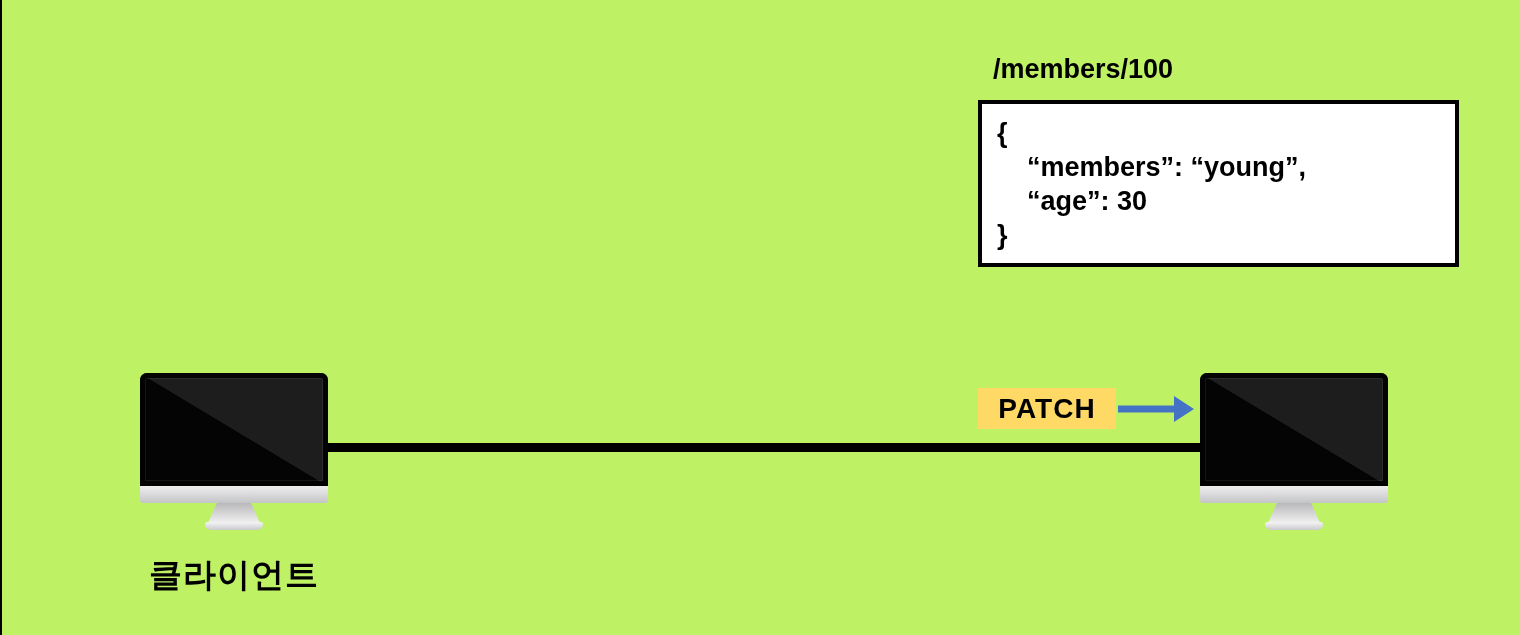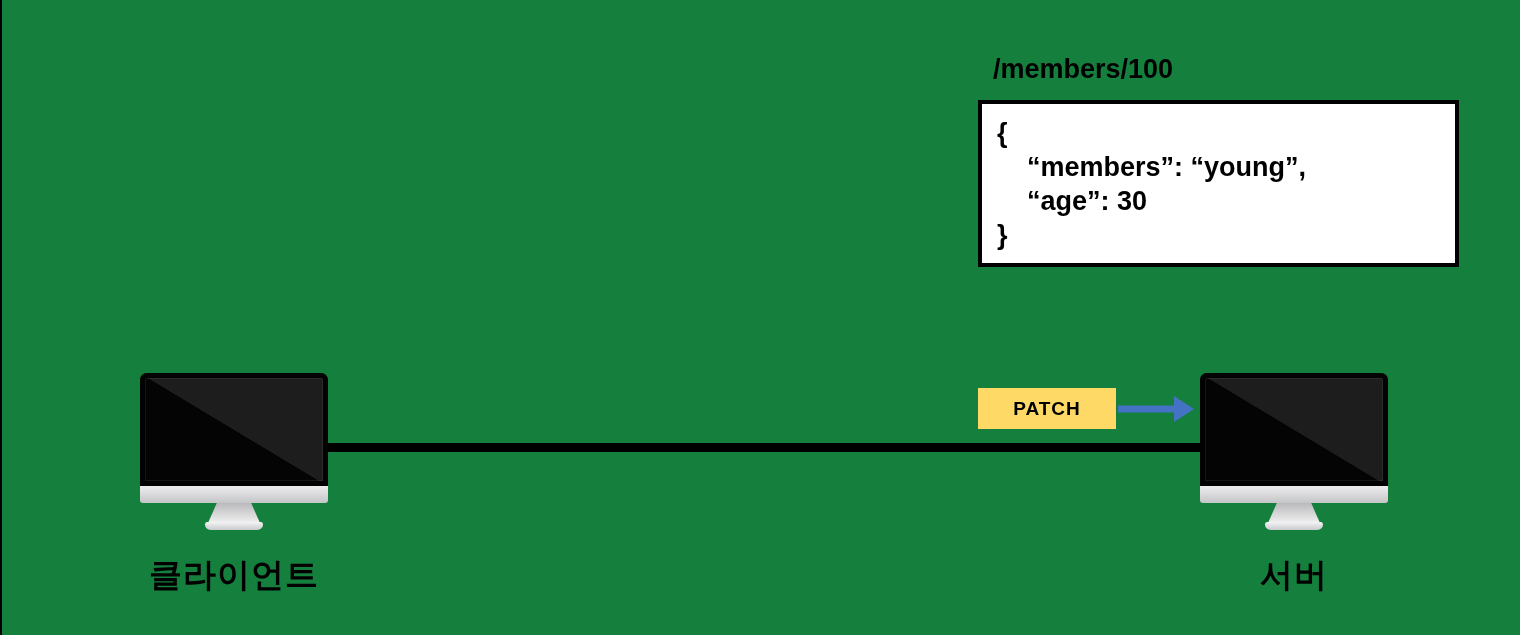--- a/index.html
+++ b/index.html
@@ -6,21 +6,21 @@
   html, body { background: #ffffff; }
   body {
     font-family: "Liberation Sans", "DejaVu Sans", sans-serif;
     font-weight: bold;
     color: #000000;
   }
   .stage {
     position: relative;
     width: 1520px;
     height: 635px;
-    background: #15803d;
+    background: #bef264;
     overflow: hidden;
   }
   
   .left-edge {
     position: absolute;
     left: 0; top: 0;
     width: 2px; height: 635px;
     background: #000000;
   }
 
@@ -96,21 +96,21 @@
   }
 
   
   .method-badge {
     position: absolute;
     left: 978px; top: 388px;
     width: 138px; height: 41px;
     display: flex;
     align-items: center;
     justify-content: center;
-    font-size: 19px;
+    font-size: 28px;
     letter-spacing: 1px;
     z-index: 3;
   }
   .arrow-svg {
     position: absolute;
     left: 1118px; top: 392px;
     width: 76px; height: 34px;
     z-index: 3;
   }
 
@@ -158,15 +158,14 @@
     <line x1="0" y1="17" x2="57" y2="17" stroke-width="7" stroke="#4472C4"></line>
     <polygon points="56,4 76,17 56,30" fill="#4472C4"></polygon>
   </svg>
 
   <div class="computer server">
     <div class="screen"></div>
     <div class="chin"></div>
     <div class="neck"></div>
     <div class="base"></div>
   </div>
-  <div class="node-label server-label">서버</div>
 
 </div>
 
 </body></html>

